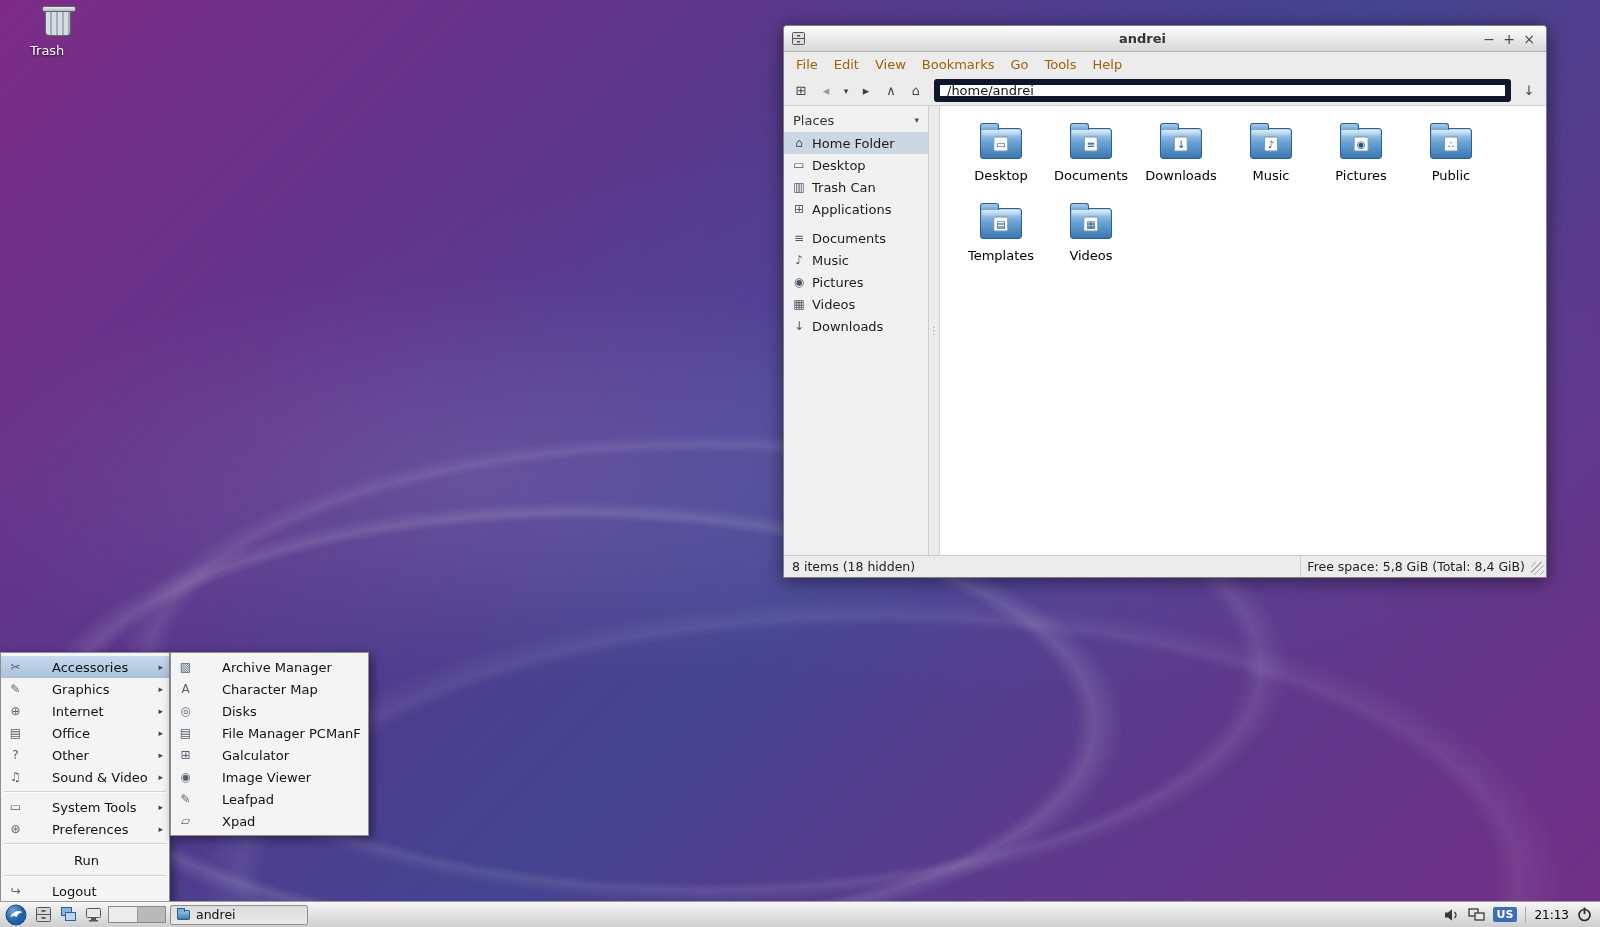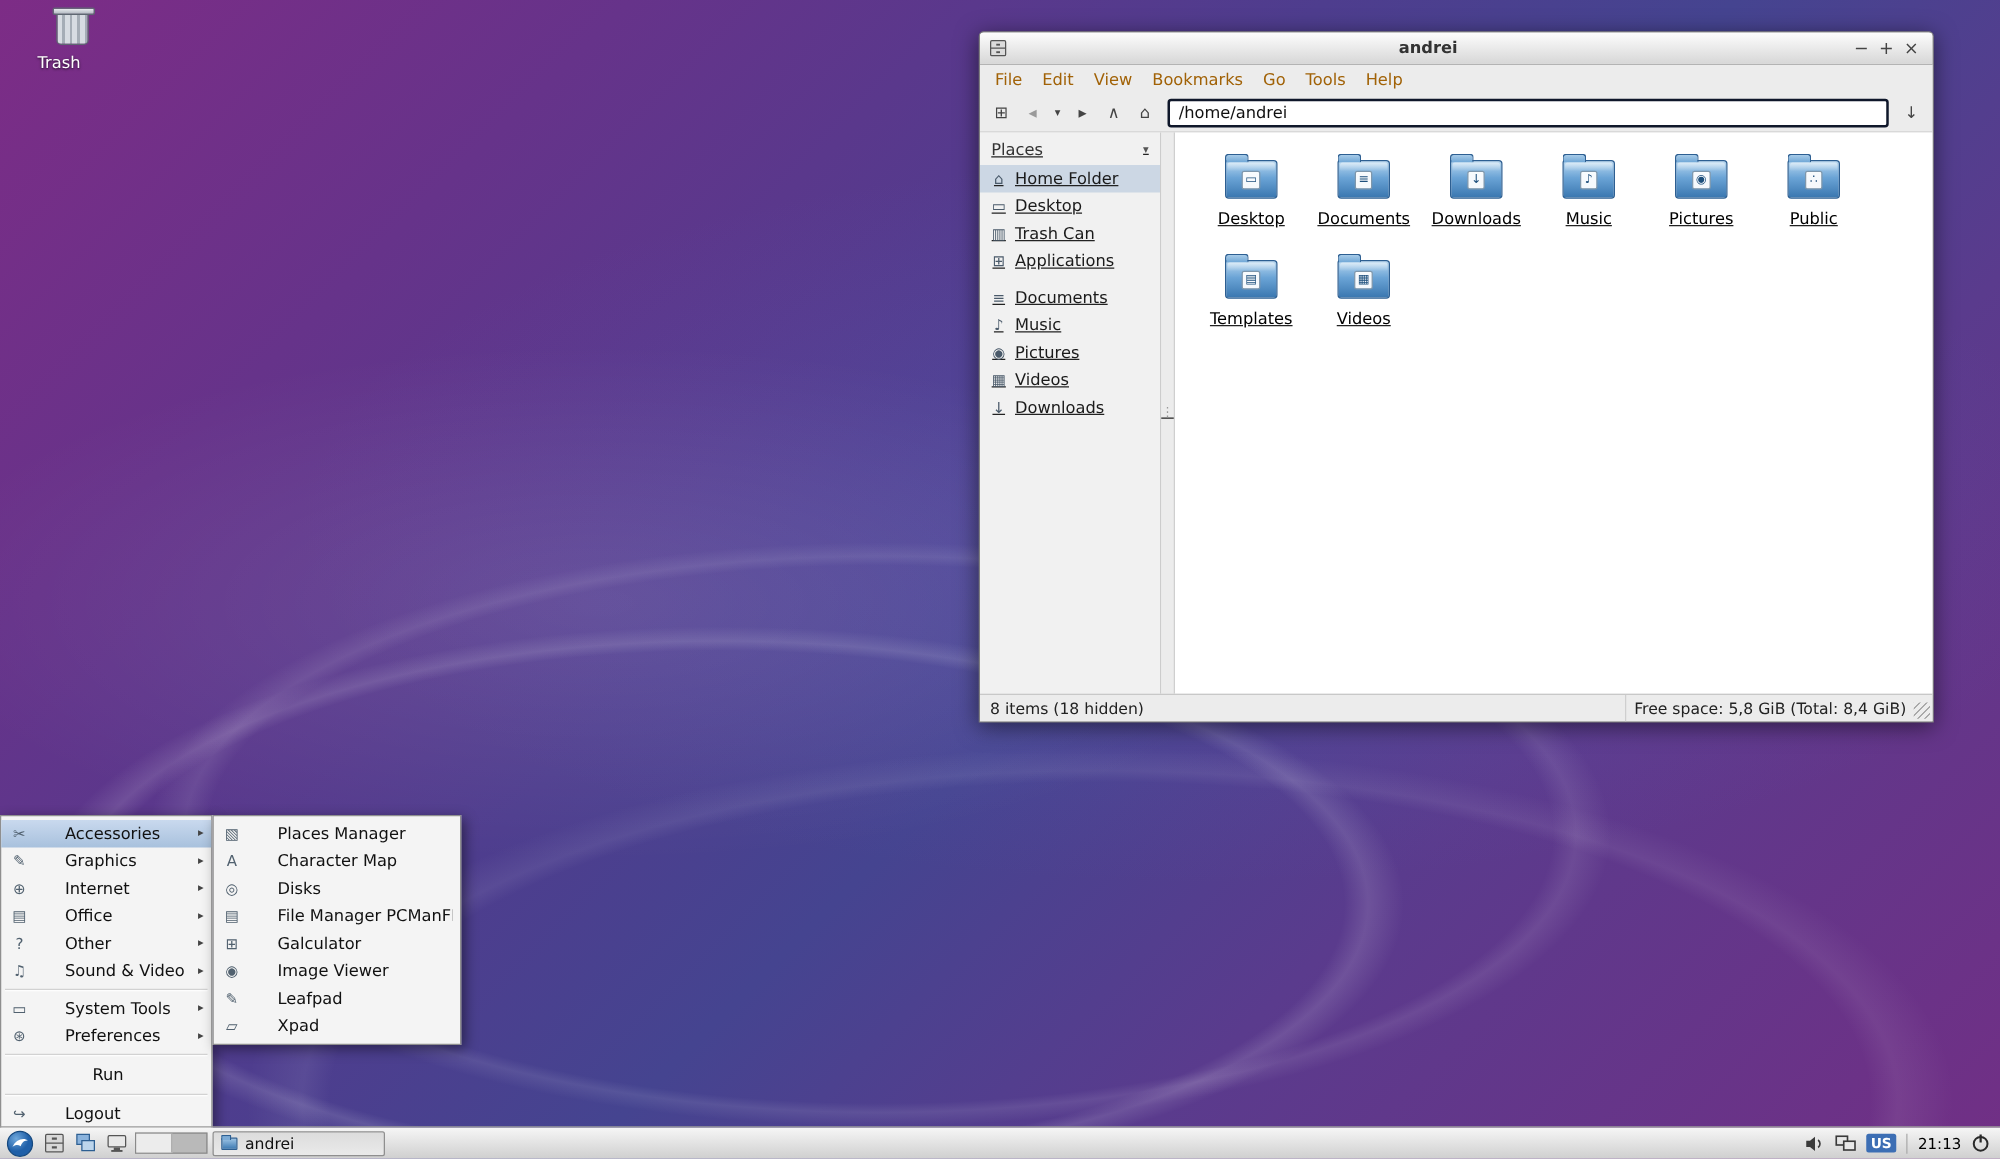--- a/index.html
+++ b/index.html
@@ -47,23 +47,23 @@
   .menubar { height:24px; flex:0 0 24px; display:flex; align-items:center; padding:0 4px; background:#ececec; }
   .menubar-item { padding:2px 8px; color:#a16207; border-radius:2px; }
 
   .toolbar { height:30px; flex:0 0 30px; display:flex; align-items:center; padding:0 5px; gap:1px;
     background:#ececec; border-bottom:1px solid #d2d2d2; }
   .tool-btn { min-width:24px; height:24px; display:flex; align-items:center; justify-content:center;
     color:#444; font-size:13px; border-radius:3px; }
   .tool-btn.small { min-width:14px; font-size:9px; }
   .tool-btn.dis { color:#9a9a9a; }
   .path-entry { flex:1; height:23px; margin:0 5px; padding:0 7px; background:#fff;
-    border:2px solid #0f172a; border-radius:3px; font:13px "DejaVu Sans", sans-serif; color:#111; outline:none; }
-
-  .fm-body { flex:1; display:flex; min-height:0;text-decoration:underline; }
+    border:6px solid #0f172a; border-radius:3px; font:13px "DejaVu Sans", sans-serif; color:#111; outline:none; }
+
+  .fm-body { flex:1; display:flex; min-height:0; }
   .sidebar { width:145px; flex:0 0 145px; background:#f1f1f1; border-right:1px solid #cccccc; padding-top:2px; }
   .sidebar-header { height:24px; display:flex; align-items:center; justify-content:space-between;
     padding:0 9px 0 9px; color:#333; }
   .sidebar-header .dd { font-size:9px; color:#555; }
   .side-item { height:22px; display:flex; align-items:center; gap:6px; padding:0 4px 0 8px; color:#1b1b1b; white-space:nowrap; }
   .side-item .si { width:14px; text-align:center; font-size:12px; color:#4a5a6a; }
   .side-item.selected { background:#ccd7e4; }
   .side-item.group-gap { margin-top:7px; }
 
   .splitter { flex:0 0 5px; background:#ececec; border-right:1px solid #cfcfcf; display:flex; align-items:center; justify-content:center; color:#9a9a9a; font-size:10px; }
@@ -324,21 +324,21 @@
   <div class="menu-sep"></div>
   <div class="menu-item">
     <span class="mi">↪</span>
     <span class="ml">Logout</span>
   </div>
 </div>
 
 <div class="submenu-panel">
   <div class="menu-item">
     <span class="mi">▧</span>
-    <span class="ml">Places Manager</span>
+    <span class="ml">Archive Manager</span>
   </div>
   <div class="menu-item">
     <span class="mi">A</span>
     <span class="ml">Character Map</span>
   </div>
   <div class="menu-item">
     <span class="mi">◎</span>
     <span class="ml">Disks</span>
   </div>
   <div class="menu-item">

